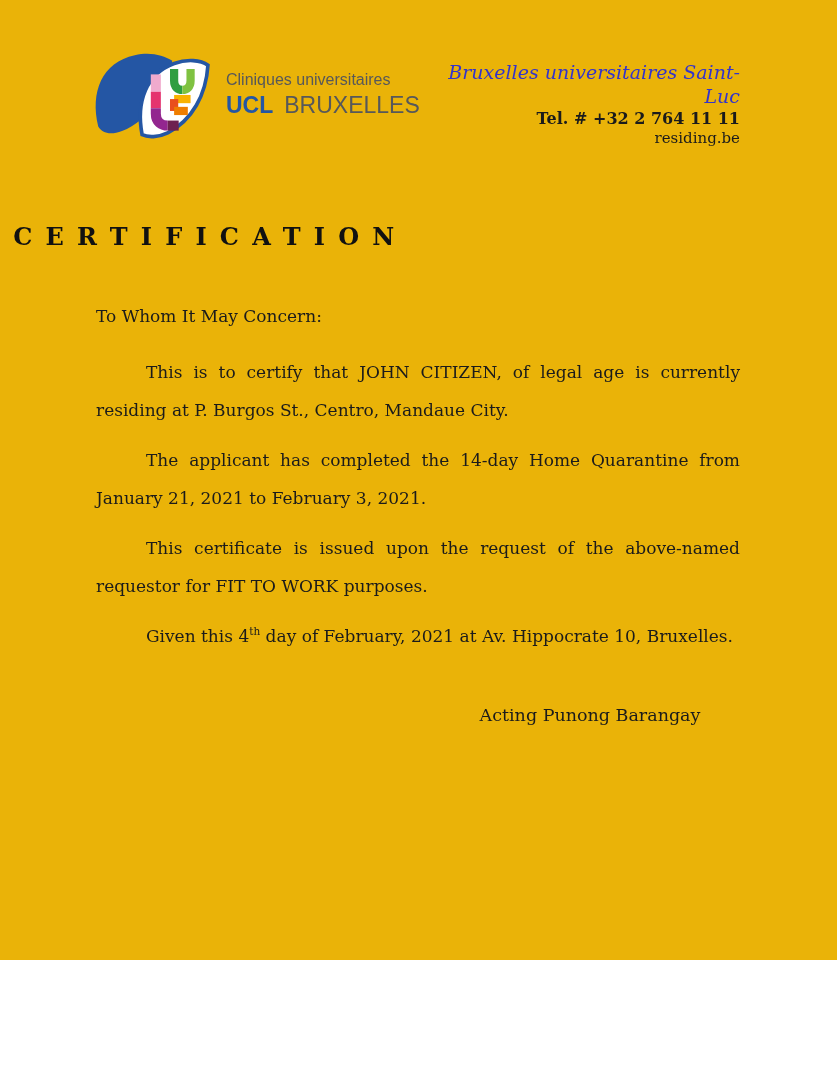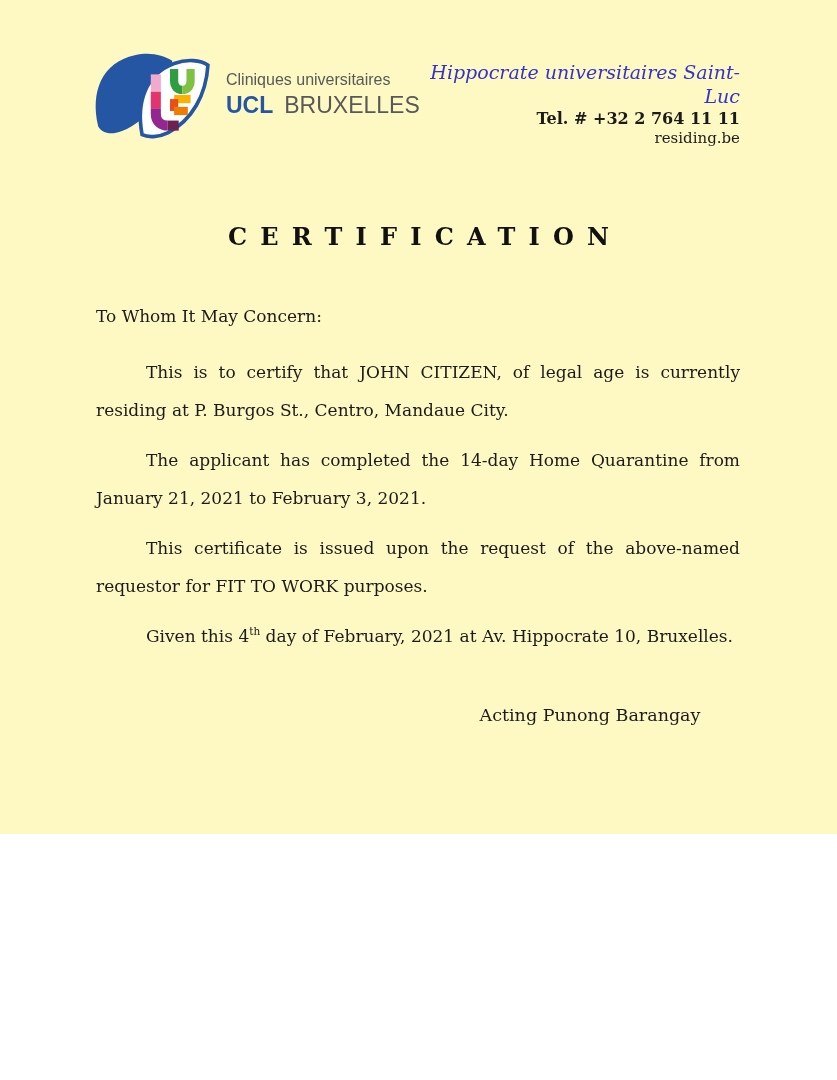--- a/index.html
+++ b/index.html
@@ -1,21 +1,21 @@
 <!DOCTYPE html>
 <html><head>
 <meta charset="utf-8">
 <style>
   * { box-sizing: border-box; }
   html, body { margin: 0; padding: 0; background: #ffffff; }
   .page {
     position: relative;
     width: 837px;
-    height: 834px;
-    background: #fef9c3;
+    height: 960px;
+    background: #eab308;
     font-family: "DejaVu Serif", serif;
     color: #1b1b1b;
     overflow: hidden;
   }
 
   
   .header {
     display: flex;
     justify-content: space-between;
     align-items: flex-start;
@@ -38,21 +38,21 @@
 
   .contact { text-align: right; line-height: 1.28; padding-top: 12px; }
   .contact-country { font-weight: bold; font-style: italic; font-size: 15px; }
   .contact-org     { color: #3333cc; font-style: italic; font-size: 19px; }
   .contact-phone   { font-weight: bold; font-size: 16px; }
   .contact-site    { font-size: 15px; }
 
   
   .doc-title {
     margin-top: 80px;
-    text-align: center;
+    text-align: left;
     font-size: 24px;
     font-weight: bold;
     letter-spacing: 0.55em;
     text-indent: 0.55em; 
     color: #111111;
   }
 
   
   .doc-body {
     margin: 46px 97px 0 96px;
@@ -120,21 +120,21 @@
       </svg>
       <div class="logo-text">
         <span class="logo-tagline">Cliniques universitaires</span>
         <span class="logo-sub">
           <span class="logo-ucl">UCL</span><span class="logo-city">BRUXELLES</span>
         </span>
       </div>
     </div>
 
     <div class="contact">
-      <div class="contact-org">Hippocrate universitaires Saint-Luc</div>
+      <div class="contact-org">Bruxelles universitaires Saint-Luc</div>
       <div class="contact-phone">Tel. # +32 2 764 11 11</div>
       <div class="contact-site">residing.be</div>
     </div>
   </div>
 
   <div class="doc-title">CERTIFICATION</div>
 
   <div class="doc-body">
     <p class="salutation">To Whom It May Concern:</p>
 

